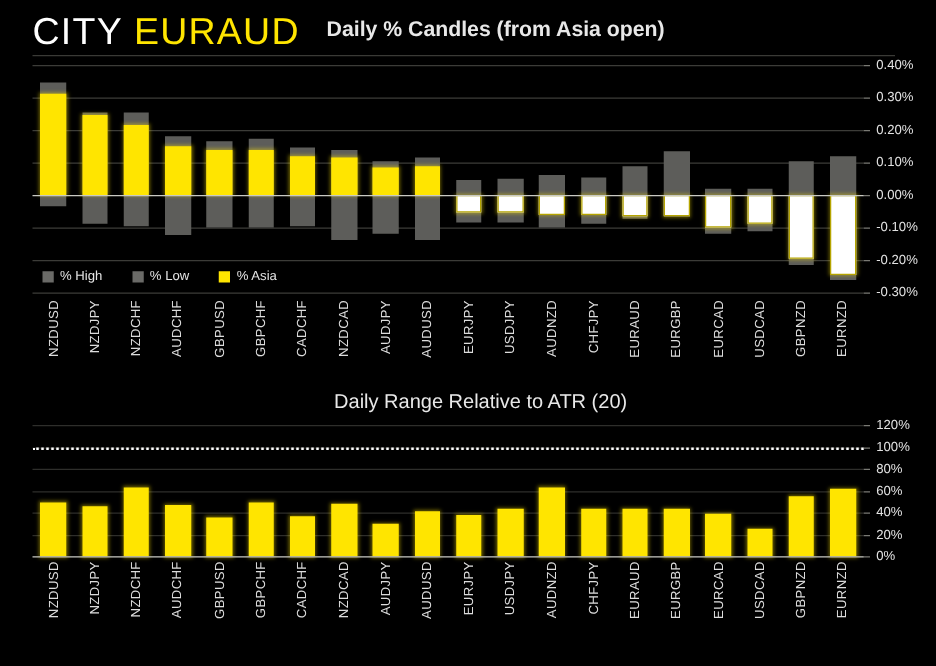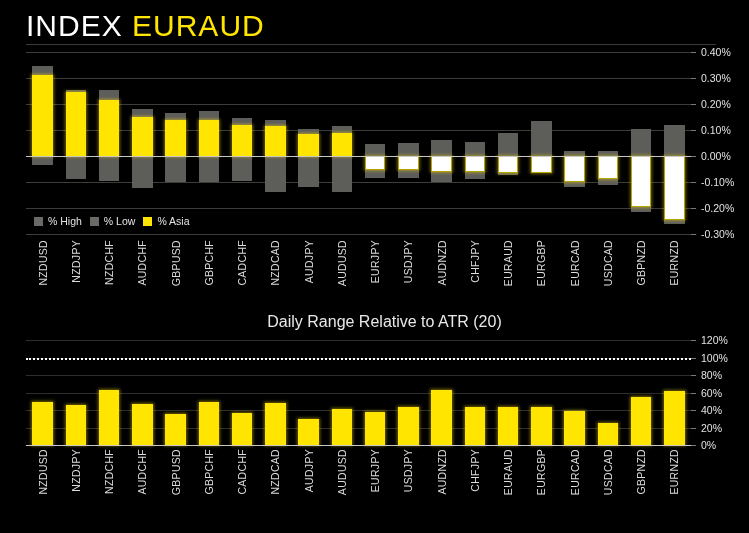--- a/index.html
+++ b/index.html
@@ -129,21 +129,21 @@
     transform: rotate(180deg);
     text-align: right;
     letter-spacing: 0.3px;
   }
 
   
   .legend {
     position: absolute;
     display: flex;
     align-items: center;
-    gap: 8px;
+    gap: 24px;
     font-size: 10.5px;
     color: #e4e4e4;
   }
   .legend .entry {
     display: flex;
     align-items: center;
     gap: 5px;
     white-space: nowrap;
   }
   .swatch {
@@ -178,23 +178,24 @@
     background: #c9c9c2;
   }
 </style>
 </head>
 <body>
 
 <div id="page">
 
   <div id="header">
     <div id="logo">
-      <span class="city">INDEX</span>
+      <span class="city">CITY</span>
       <span class="index">EURAUD</span>
     </div>
+    <div id="chart1-title">Daily % Candles (from Asia open)</div>
     <div id="header-rule"></div>
   </div>
 
   <div class="plot" id="plot1" style="left:26px; top:52px; width:665px; height:182px;"></div>
   <div id="plot1-grid">
       <div class="gridline" style="position: absolute; left: 26px; top: 52px; width: 665px;"></div>
       <div class="gridline" style="position: absolute; left: 26px; top: 78px; width: 665px;"></div>
       <div class="gridline" style="position: absolute; left: 26px; top: 104px; width: 665px;"></div>
       <div class="gridline" style="position: absolute; left: 26px; top: 130px; width: 665px;"></div>
       <div class="gridline zero" style="position: absolute; left: 26px; top: 156px; width: 665px;"></div>

